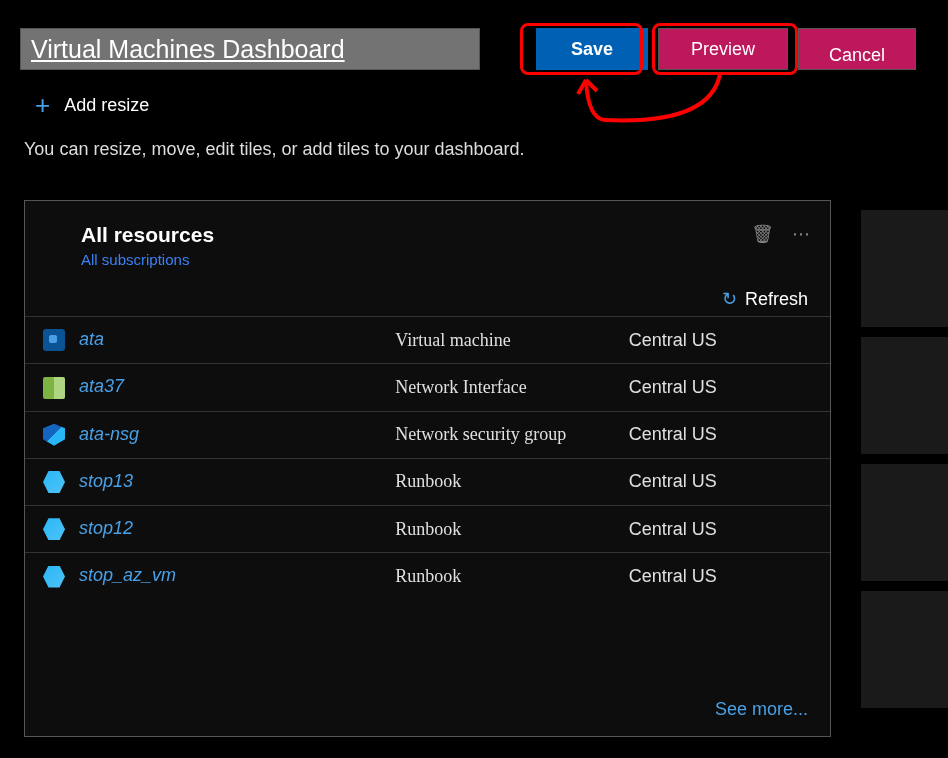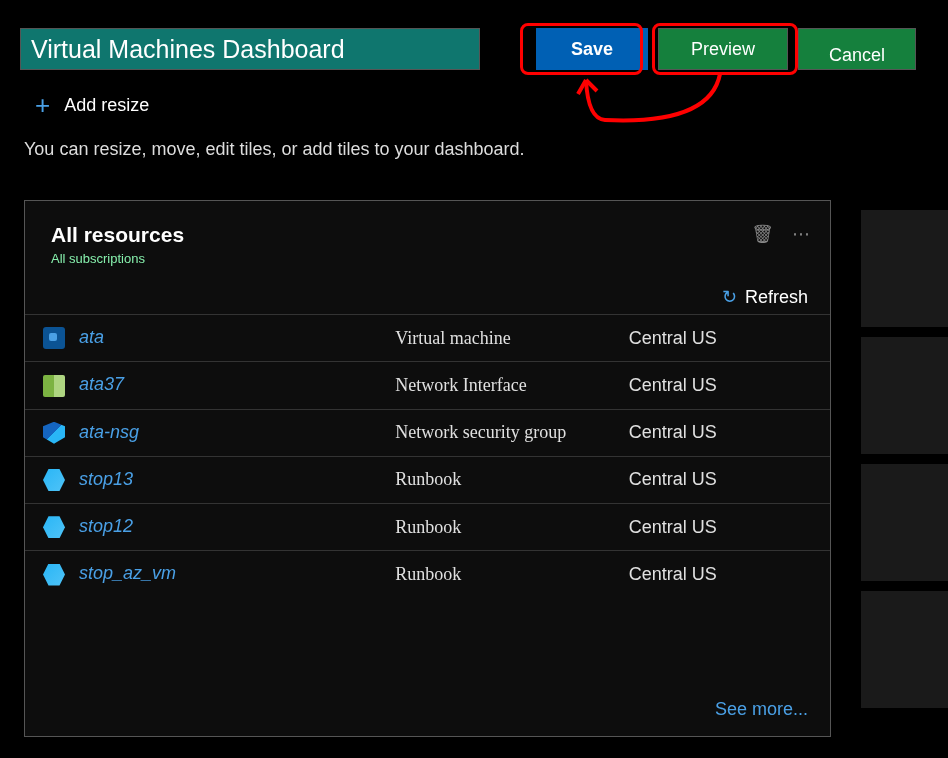--- a/index.html
+++ b/index.html
@@ -16,33 +16,34 @@
       overflow: hidden;
       position: relative;
     }
     .top-bar {
       display: flex;
       align-items: center;
       padding: 28px 20px 0 20px;
       gap: 10px;
     }
     .title-input {
-      background: #0f766e;
+      background: #737373;
       border: 1px solid #555;
       color: #fff;
       font-size: 25px;
       font-weight: 400;
       padding: 5px 10px;
       width: 460px;
       height: 42px;
+      text-decoration: underline;
     }
     .btn {
       height: 42px;
       border: 1px solid #555;
-      background: #15803d;
+      background: #be185d;
       color: #fff;
       font-size: 18px;
       padding: 0 26px;
       cursor: pointer;
     }
     .btn-save {
       background: #0060b4;
       border-color: #0060b4;
       color: #fff;
       font-weight: 700;
@@ -109,29 +110,30 @@
       background: #0d0d0d;
       position: relative;
     }
     .tile-header {
       display: flex;
       align-items: flex-start;
       padding: 22px 20px 6px 26px;
     }
     .tile-header-text {
       flex: 1;
+      margin-left: 30px;
     }
     .tile-title {
       font-size: 21px;
       font-weight: 600;
       color: #fff;
     }
     .tile-subtitle {
-      font-size: 13px;
-      color: #86efac;
+      font-size: 15px;
+      color: #3b82f6;
       margin-top: 4px;
     }
     .tile-actions {
       display: flex;
       gap: 18px;
       color: #888;
       font-size: 18px;
     }
     .refresh-row {
       text-align: right;

